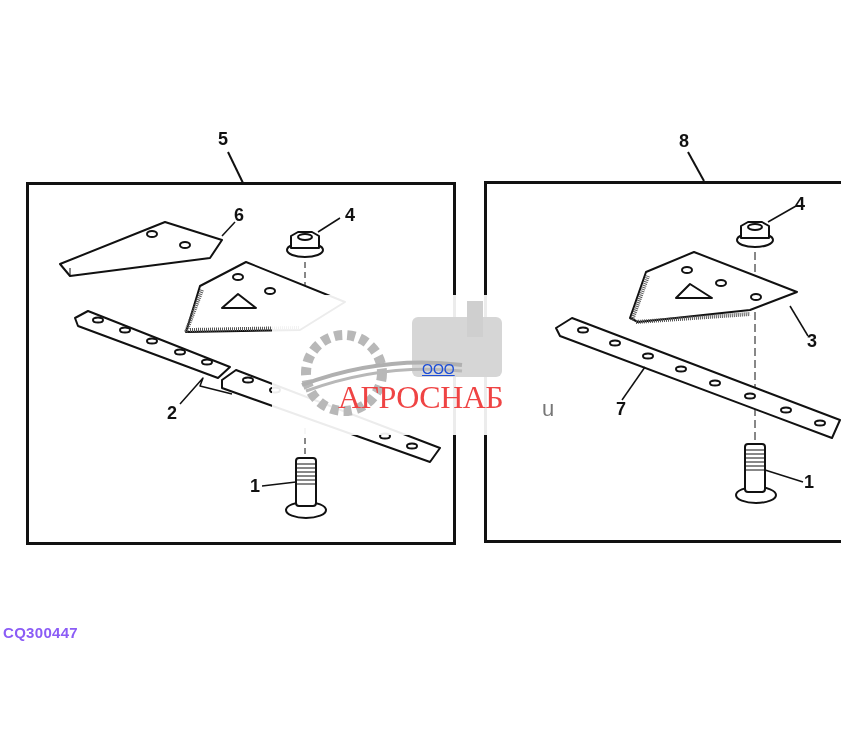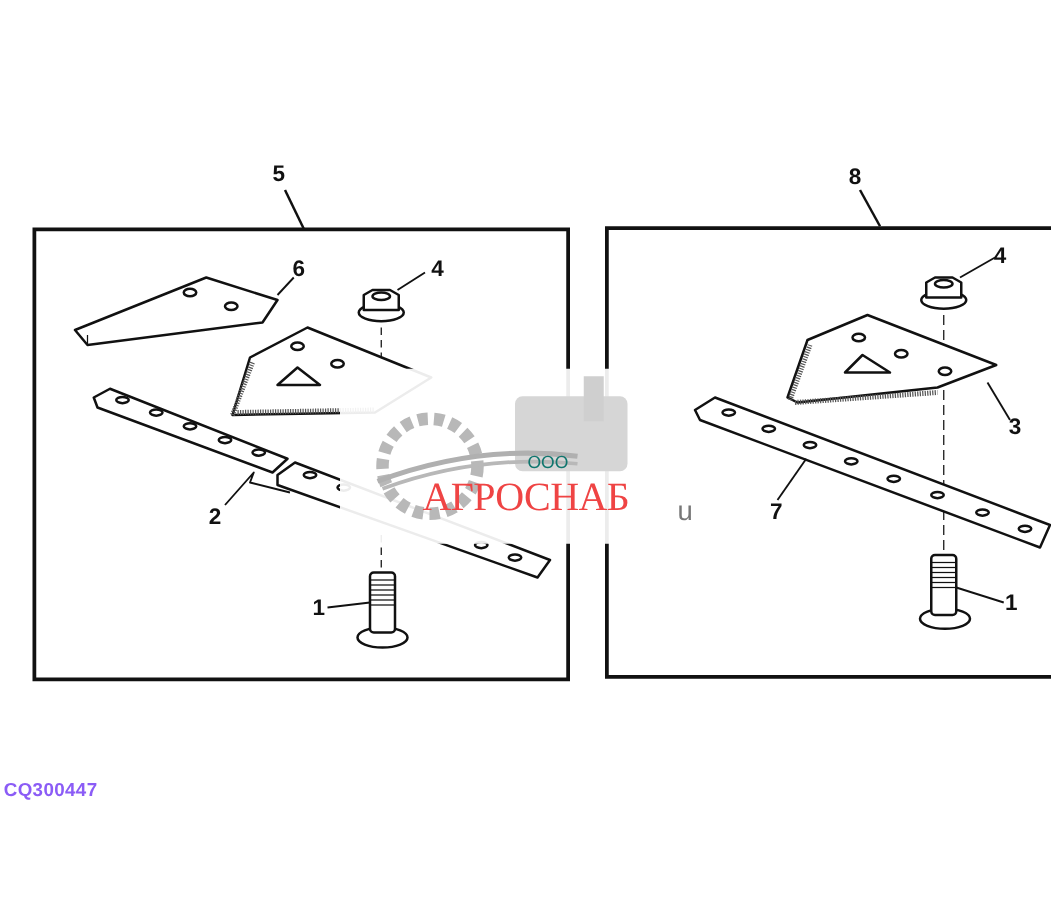--- a/index.html
+++ b/index.html
@@ -6,21 +6,21 @@
   body { width: 841px; height: 731px; position: relative; overflow: hidden; font-family: "Liberation Sans", sans-serif; }
   .panel { position: absolute; border: 3px solid #111; box-sizing: border-box; background: #fff; }
   #panel-left { left: 26px; top: 182px; width: 430px; height: 363px; }
   #panel-right { left: 484px; top: 181px; width: 370px; height: 362px; }
   svg.art { position: absolute; left: 0; top: 0; }
   .callout { position: absolute; font-weight: bold; font-size: 18px; color: #111; line-height: 1; }
   .callout::before { content: ""; position: absolute; left: -6px; top: 1px; width: 14px; height: 14px; border-radius: 50%; background: #d8d8d8; z-index: -1; }
   .figure-code { position: absolute; left: 3px; top: 624px; font-weight: bold; font-size: 15px; color: #8b5cf6; letter-spacing: 0.3px; }
   .watermark { position: absolute; left: 272px; top: 295px; width: 268px; height: 140px; background: rgba(255,255,255,0.92); }
   .wm-text { position: absolute; left: 66px; top: 84px; font-family: "Liberation Serif", serif; font-size: 32px; color: #ef4444; letter-spacing: -0.5px; }
-  .wm-ooo { position: absolute; left: 150px; top: 66px; font-size: 14px; color: #0f766e; }
+  .wm-ooo { position: absolute; left: 150px; top: 66px; font-size: 14px; color: #1d4ed8; text-decoration: underline; }
   .wm-u { position: absolute; left: 542px; top: 396px; font-size: 22px; color: #777; }
 </style>
 </head>
 <body>
 
 <div id="panel-left" class="panel"></div>
 
 <div id="panel-right" class="panel"></div>
 
 <svg class="art" width="841" height="731" viewBox="0 0 841 731">

